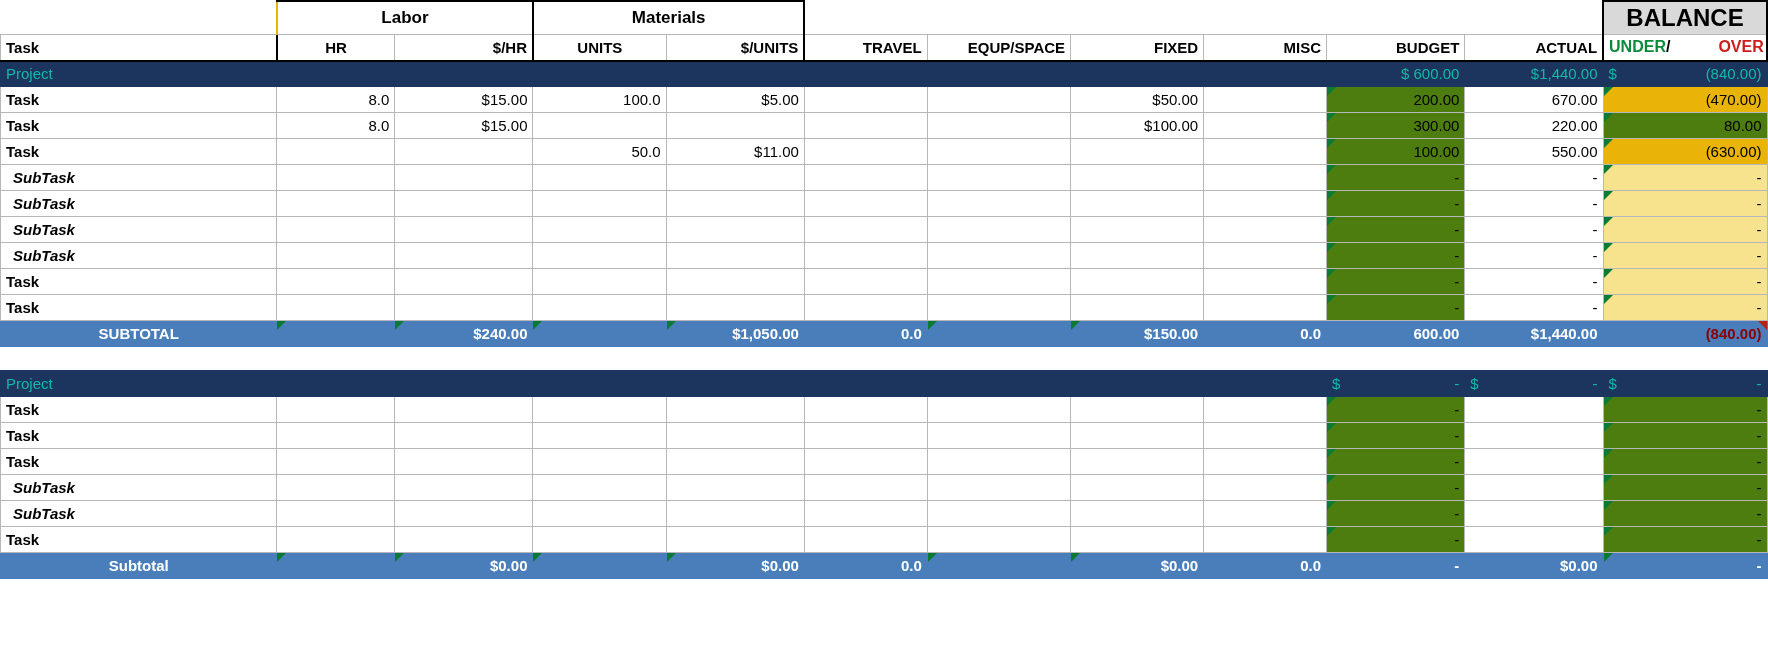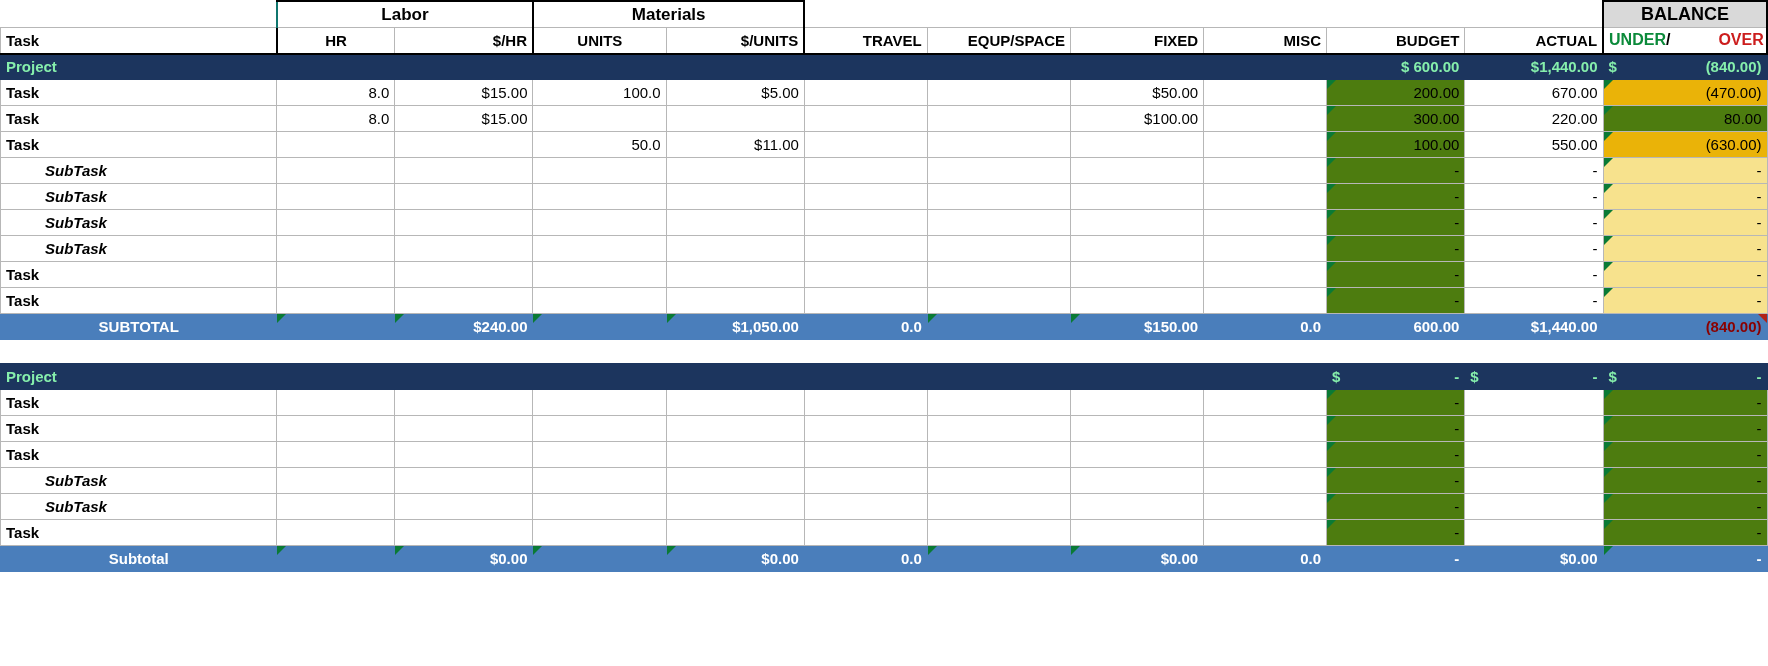--- a/index.html
+++ b/index.html
@@ -22,65 +22,65 @@
     white-space: nowrap;
     overflow: hidden;
     position: relative;
   }
   .hdr-top td { border-top: 2px solid #000; }
   .hdr-bot td { border-bottom: 2px solid #000; }
   .group-hdr {
     text-align: center;
     font-weight: bold;
     font-size: 17px;
-    border-left: 2px solid #0f766e;
+    border-left: 2px solid #eab308;
     border-right: 2px solid #000;
   }
   .col-hdr {
     font-weight: bold;
     text-align: center;
   }
   .col-hdr.left { text-align: left; }
   .col-hdr.right { text-align: right; }
   .grp-left { border-left: 2px solid #000; }
   .grp-right { border-right: 2px solid #000; }
   .balance-hdr {
     background: #d9d9d9;
     text-align: center;
     font-weight: bold;
-    font-size: 18px;
+    font-size: 24px;
     border-left: 2px solid #000;
     border-right: 2px solid #000;
   }
   .balance-sub {
     text-align: center;
     font-weight: bold;
     color: #0b8a3a;
     font-size: 16px;
     border-left: 2px solid #000;
     border-right: 2px solid #000;
   }
   .balance-sub .over { color: #cc1d1d; margin-left: 48px; }
   .project-row td {
     background: #1c355e;
-    color: #86efac;
-    font-weight: bold;
+    color: #14b8a6;
+    font-weight: normal;
     border-color: #1c355e;
   }
   .project-row .proj-name { text-align: left; }
   .subtotal-row td {
     background: #4a7ebb;
     color: #fff;
     font-weight: bold;
     border-color: #4a7ebb;
     margin-top: 41px;
   }
   .subtotal-row .neg { color: #8a0000; }
   .task-name { font-weight: bold; text-align: left; }
-  .subtask-name { font-weight: bold; font-style: italic; padding-left: 44px; }
+  .subtask-name { font-weight: bold; font-style: italic; padding-left: 12px; }
   .num { text-align: right; }
   .budget-cell { background: #4d7c0f; text-align: right; position: relative; }
   .bal-red { background: #eab308; text-align: right; }
   .bal-green { background: #4d7c0f; text-align: right; }
   .bal-yellow { background: #f7e28d; text-align: right; }
   .spacer-row td { border: none; height: 24px; }
   .tri { position: absolute; width: 0; height: 0; }
   .tri-tl { top: 0; left: 0; border-top: 9px solid #0a7a35; border-right: 9px solid transparent; }
   .tri-tr-r { top: 0; right: 0; border-top: 9px solid #b02318; border-left: 9px solid transparent; }
   .no-border { border: none !important; }

